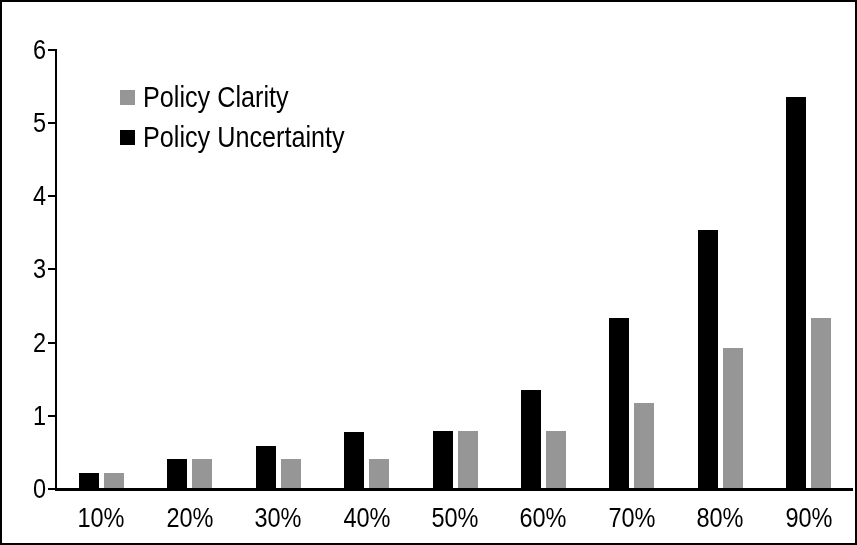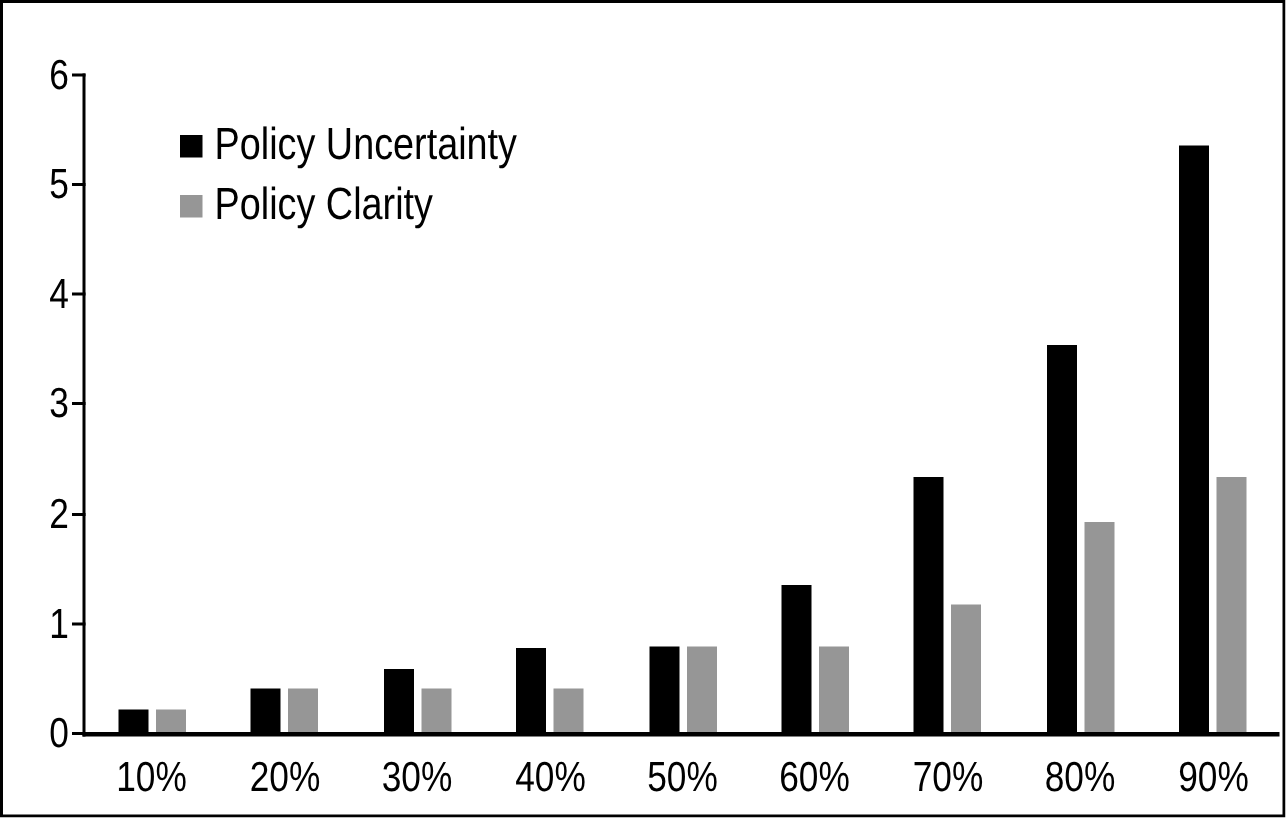--- a/index.html
+++ b/index.html
@@ -81,22 +81,22 @@
       <div class="xlab" style="left: 320.556px; top: 502px;">40%</div>
       <div class="xlab" style="left: 409px; top: 502px;">50%</div>
       <div class="xlab" style="left: 497.444px; top: 502px;">60%</div>
       <div class="xlab" style="left: 585.889px; top: 502px;">70%</div>
       <div class="xlab" style="left: 674.333px; top: 502px;">80%</div>
       <div class="xlab" style="left: 762.778px; top: 502px;">90%</div>
     </div>
 
   <div class="legend">
     <div class="legend-row">
+      <span class="swatch" id="swatch-1" style="background: rgb(150, 150, 150);"></span>
+      <span class="legend-label">Policy Clarity</span>
+    </div>
+    <div class="legend-row">
       <span class="swatch" id="swatch-0" style="background: rgb(0, 0, 0);"></span>
       <span class="legend-label">Policy Uncertainty</span>
-    </div>
-    <div class="legend-row">
-      <span class="swatch" id="swatch-1" style="background: rgb(150, 150, 150);"></span>
-      <span class="legend-label">Policy Clarity</span>
     </div>
   </div>
 
 </div>
 
 </body></html>

